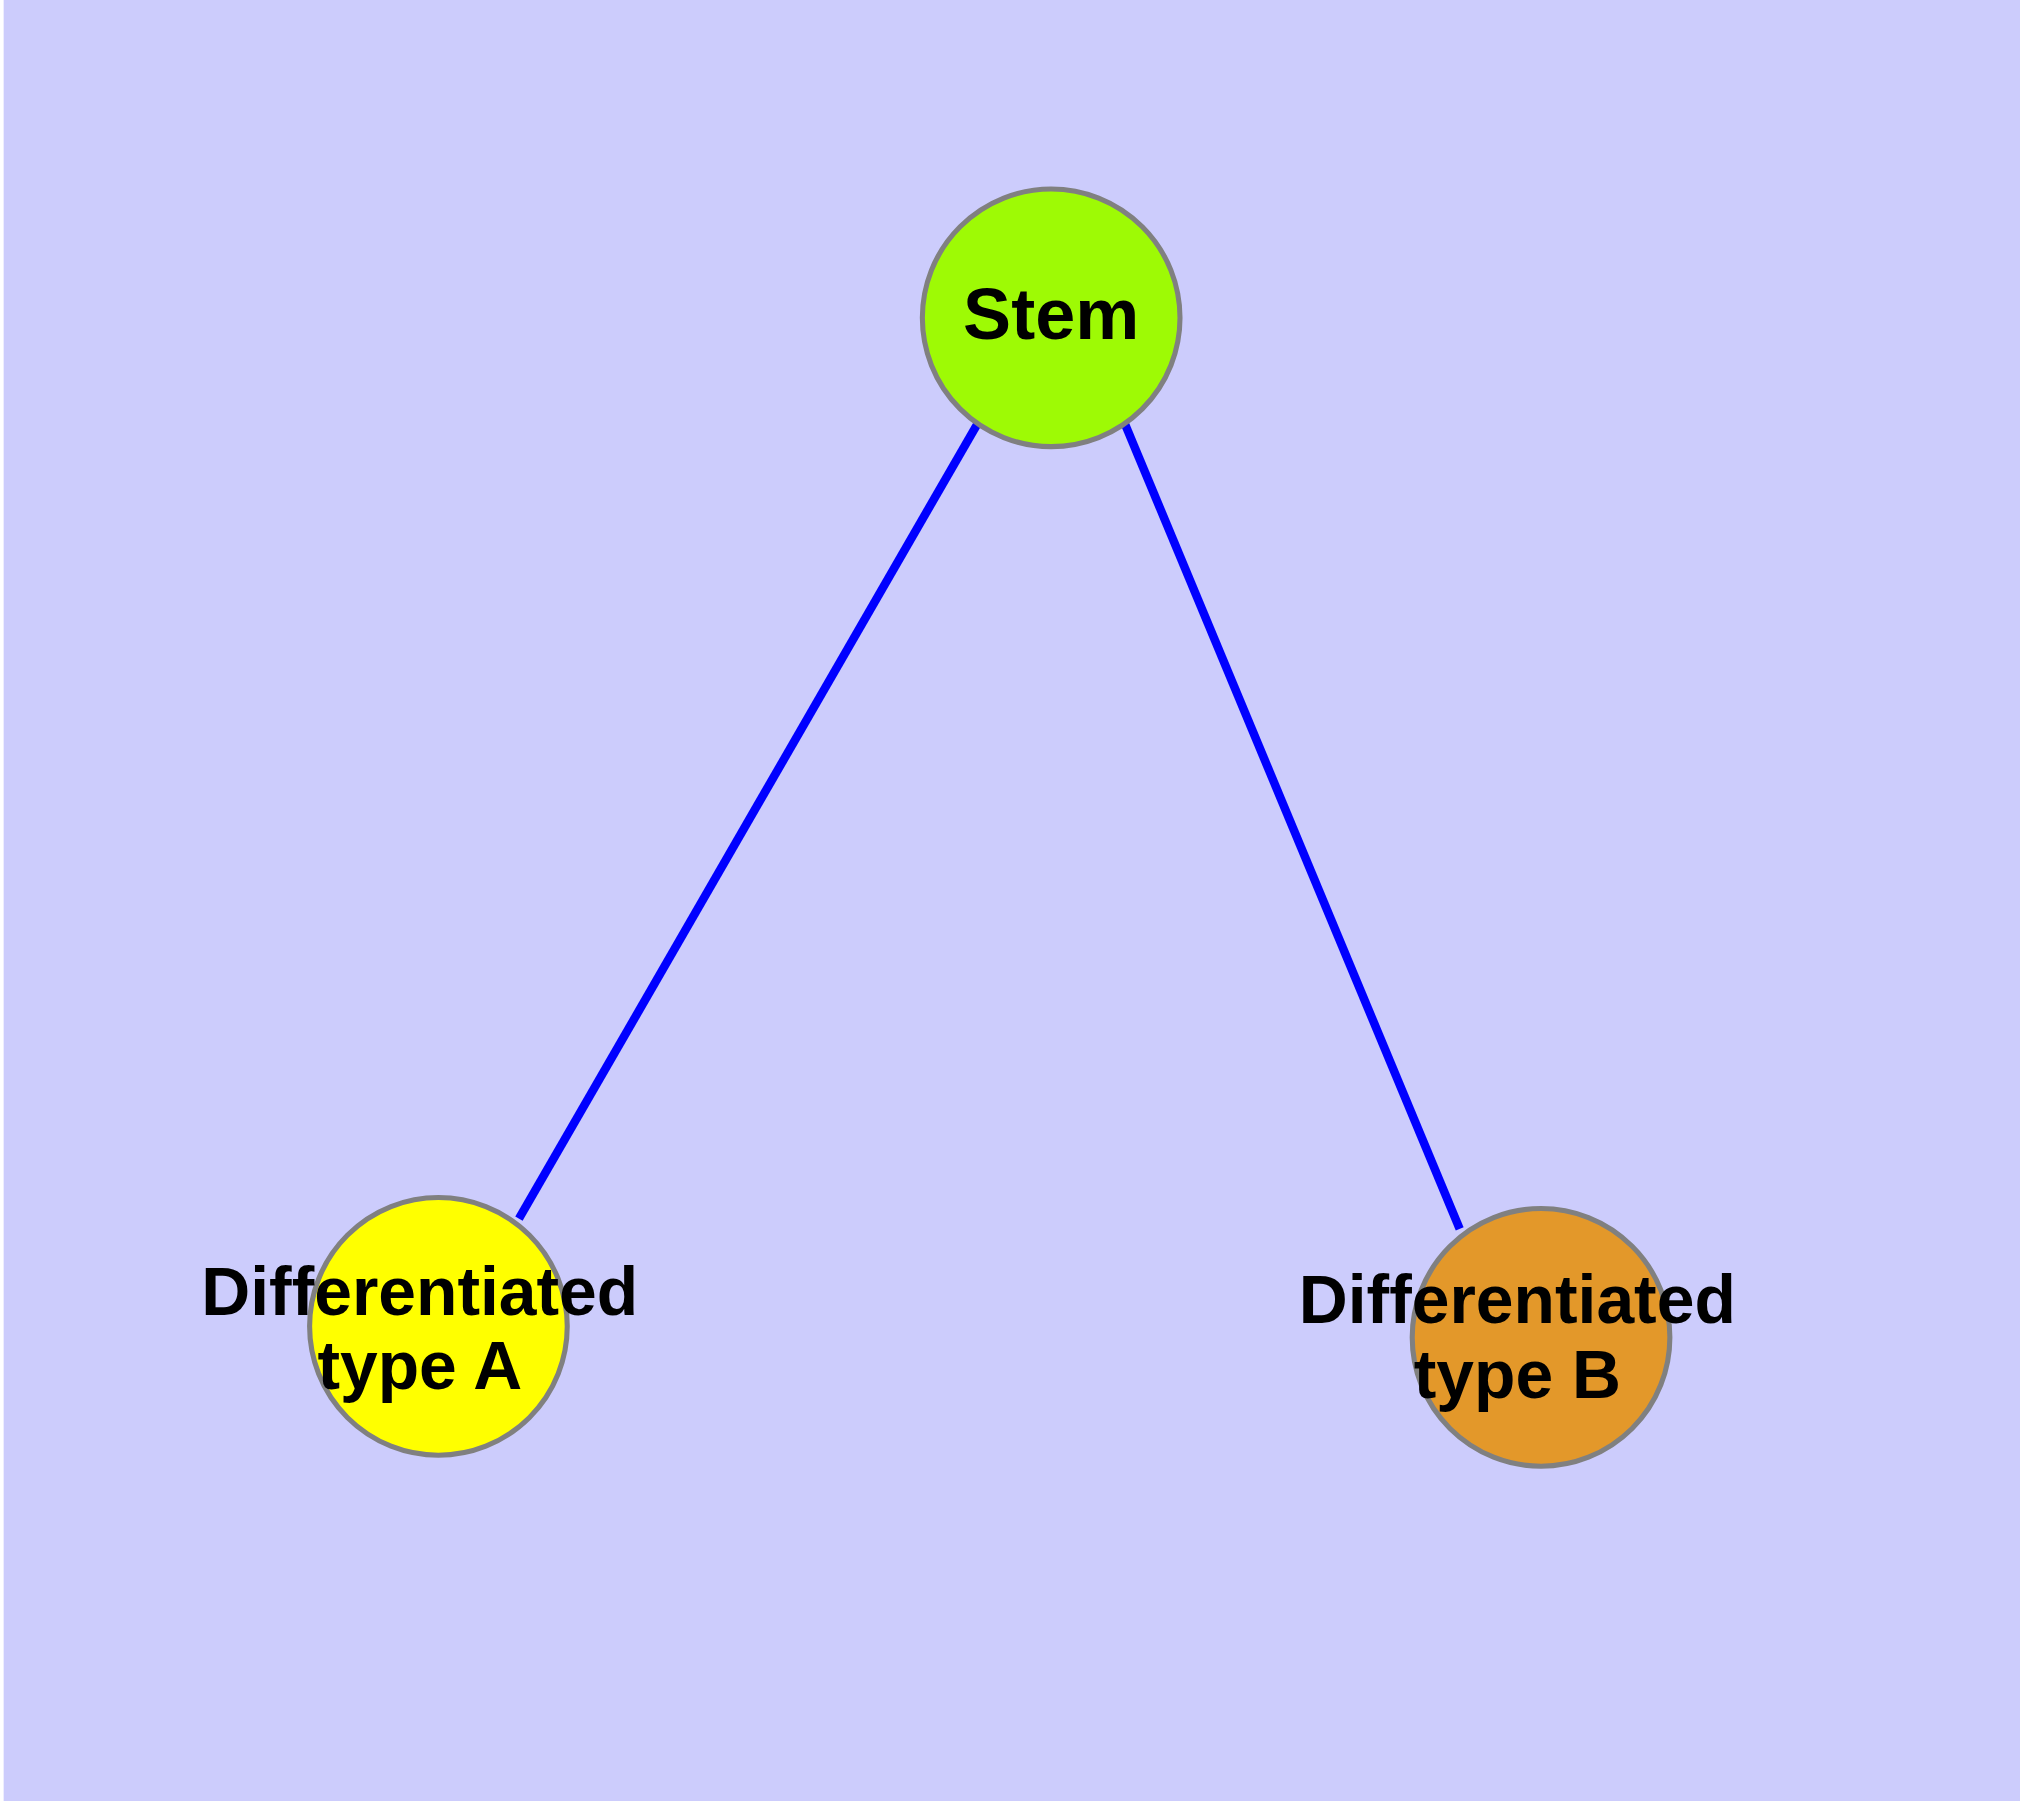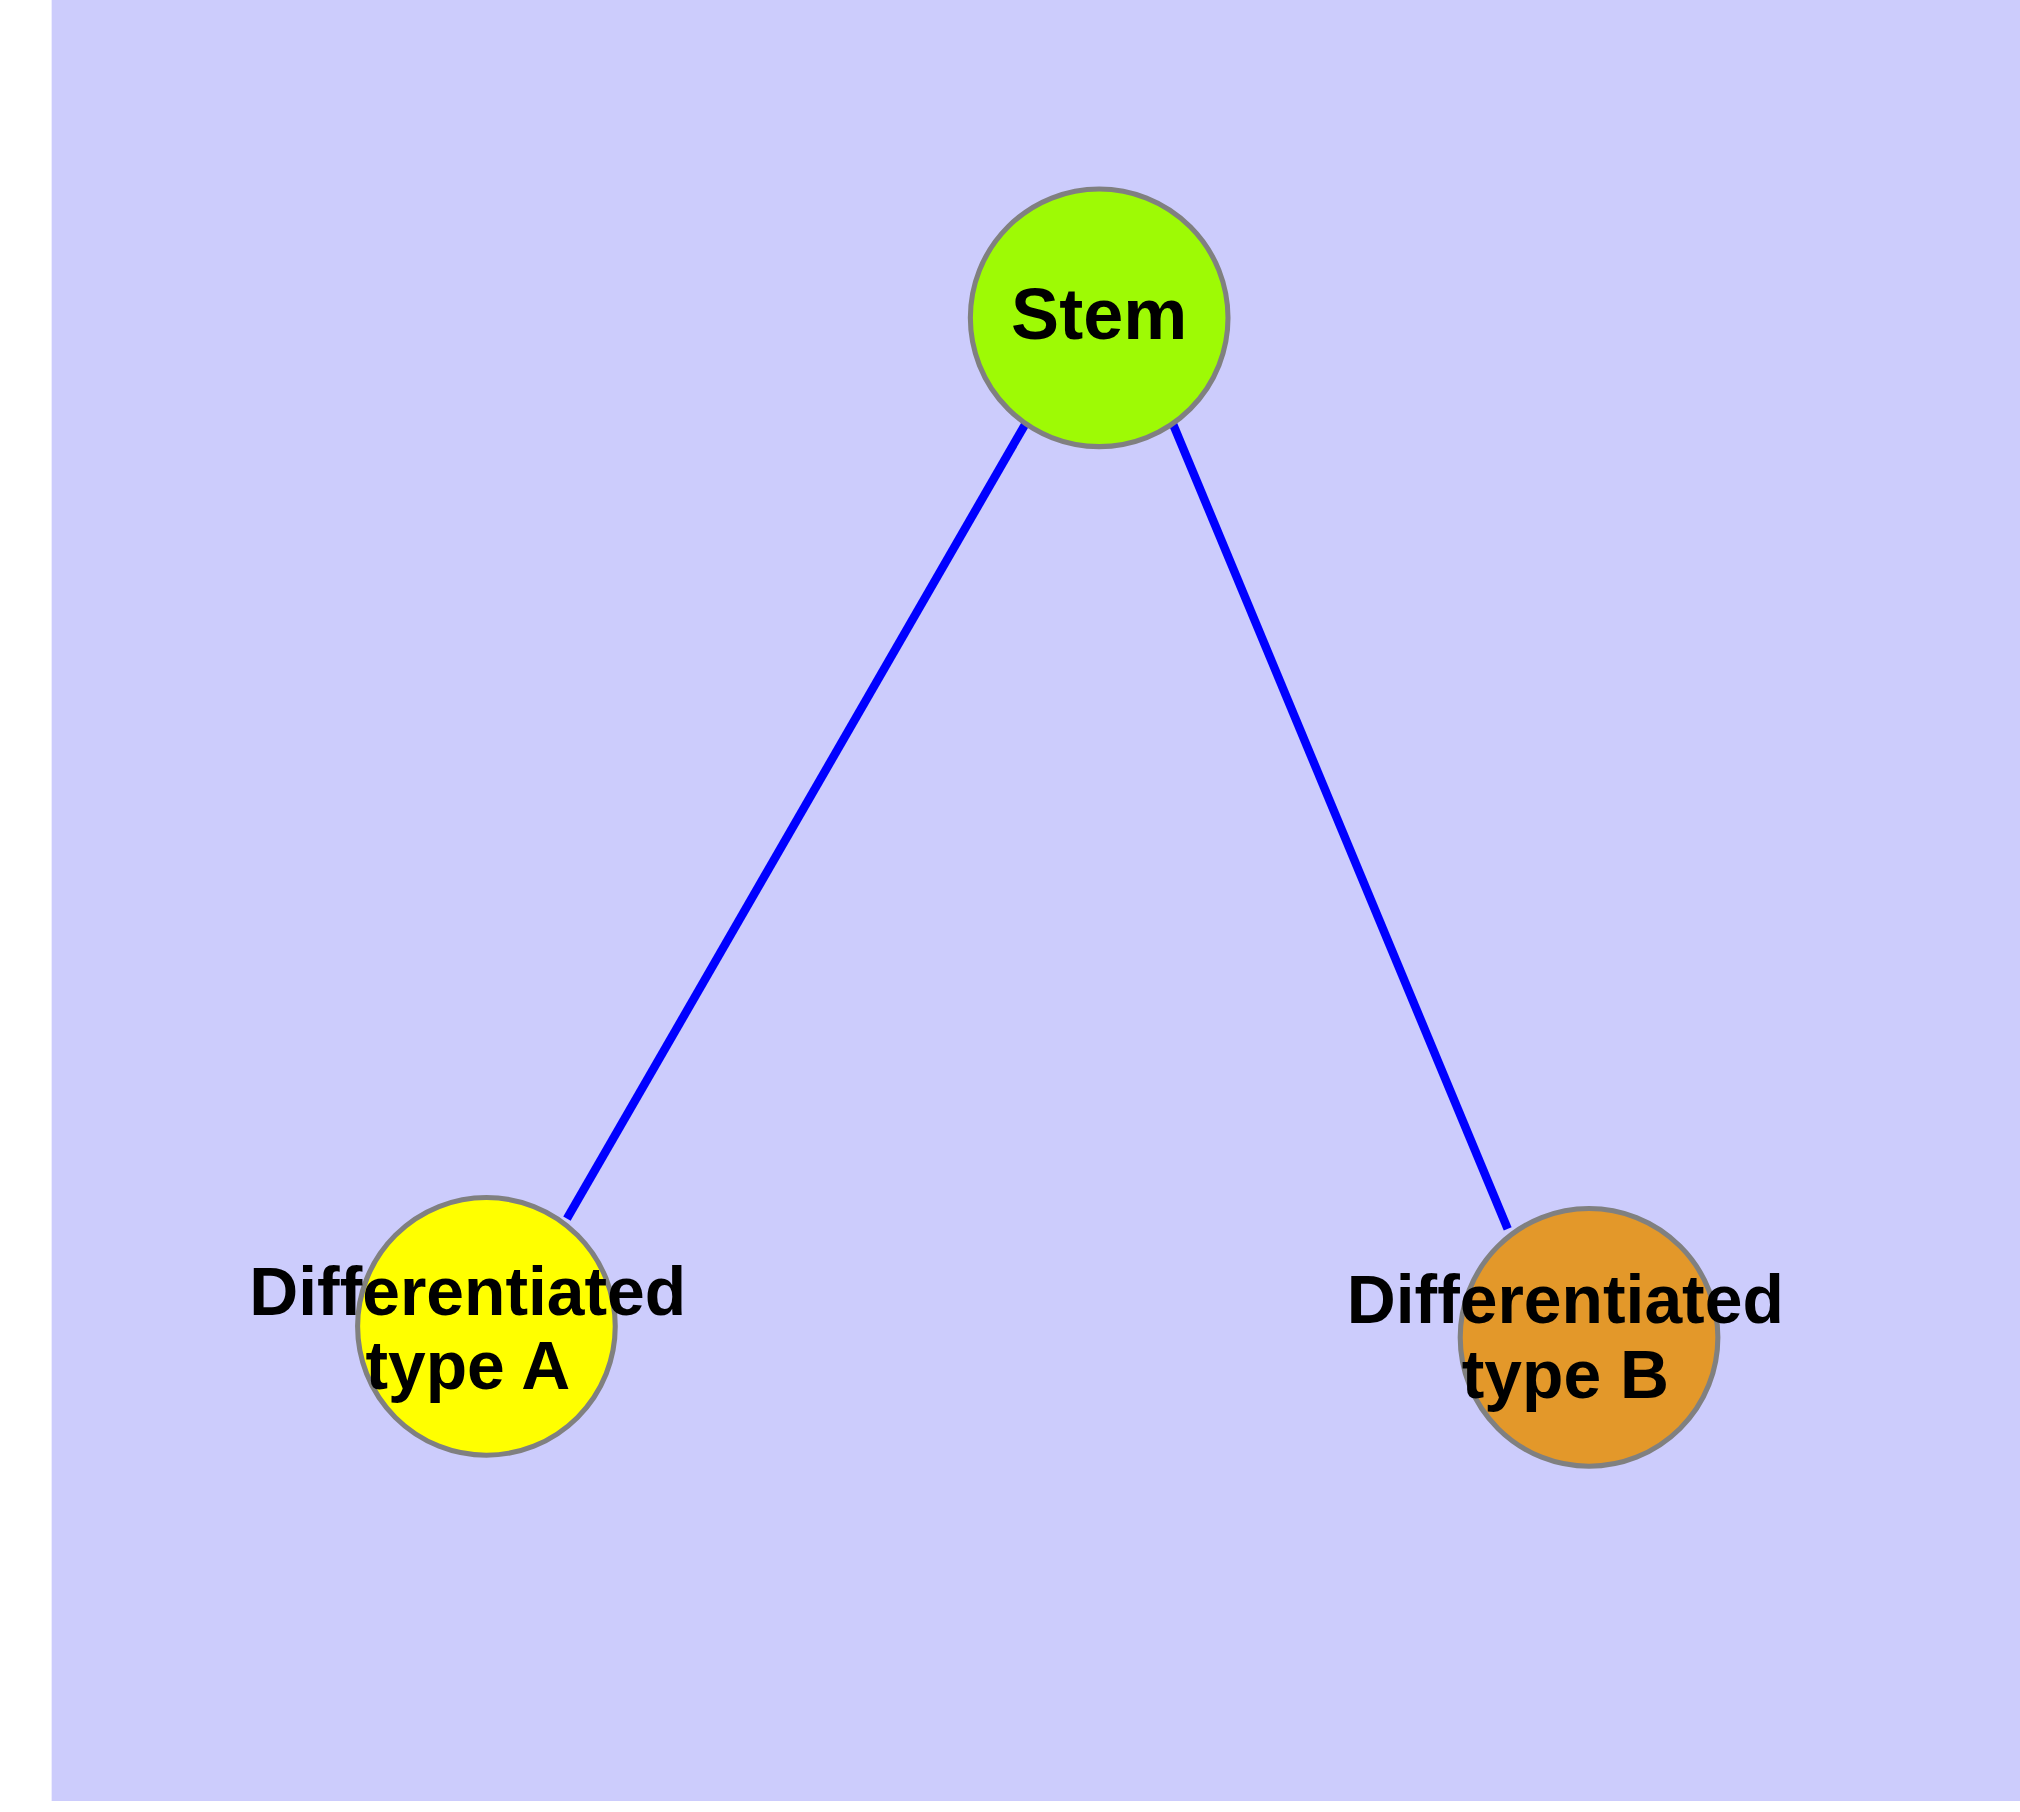--- a/index.html
+++ b/index.html
@@ -11,21 +11,20 @@
   body {
     width: 2021px;
     height: 1812px;
     overflow: hidden;
     font-family: "Liberation Sans", sans-serif;
   }
   #graph-root {
     position: relative;
     width: 1858px;
     height: 1812px;
-    margin-left: 48px;
   }
   #graph-canvas {
     position: absolute;
     left: 0;
     top: 0;
     width: 2021px;
     height: 1812px;
     display: block;
   }
   .node-label {

